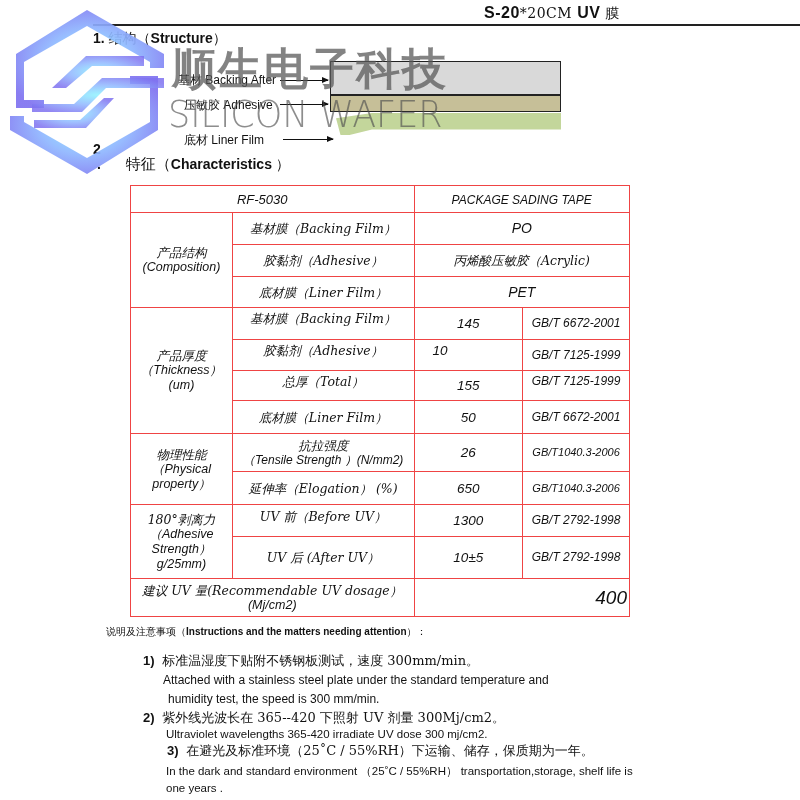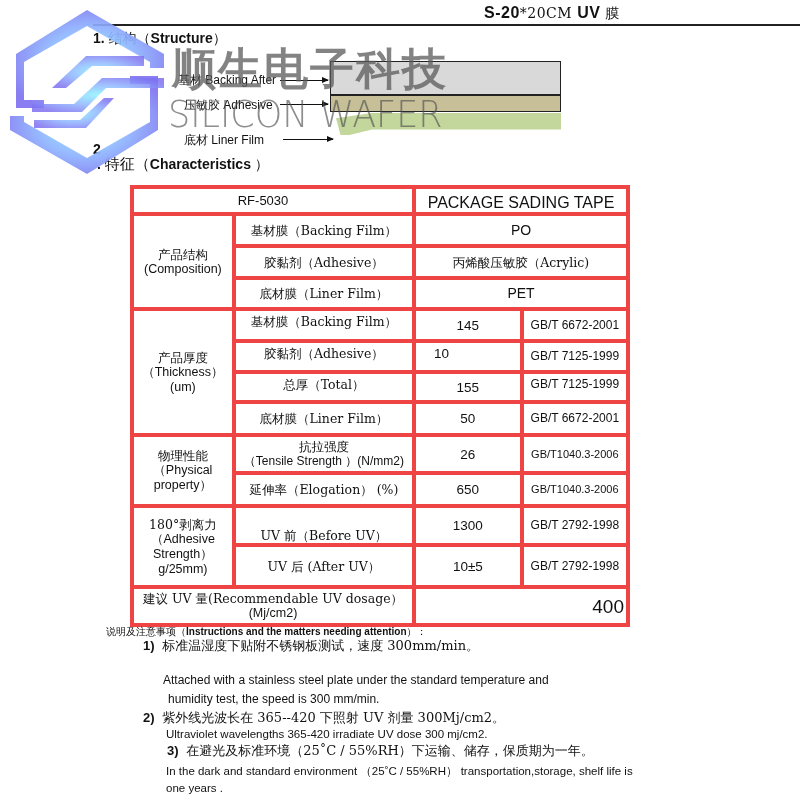--- a/index.html
+++ b/index.html
@@ -27,21 +27,21 @@
   .arrow { position: absolute; height: 1px; background: #111; }
   .arrow::after { content: ""; position: absolute; right: -1px; top: -3px; border-left: 7px solid #111; border-top: 3.5px solid transparent; border-bottom: 3.5px solid transparent; }
 
   
   .wm-cn { left: 172px; top: 40px; font-size: 44px; font-weight: bold; color: rgba(90,90,90,0.75); letter-spacing: 2px; white-space: nowrap; font-family: "DejaVu Sans", sans-serif; }
   .wm-en { left: 168px; top: 92px; font-size: 38px; color: rgba(80,80,80,0.65); letter-spacing: 0px; white-space: nowrap; font-weight: 200; font-family: "DejaVu Sans", sans-serif; transform: scaleX(0.92); transform-origin: left top; }
   .logo { left: 4px; top: 8px; width: 166px; height: 168px; }
 
   
   table.spec { position: absolute; left: 130px; top: 185px; width: 500px; border-collapse: collapse; font-size: 12.5px; }
-  table.spec td { border: 4px solid #ef4444; text-align: center; vertical-align: middle; padding: 0 2px; line-height: 15px; }
+  table.spec td { border: 1px solid #ef4444; text-align: center; vertical-align: middle; padding: 0 2px; line-height: 15px; font-style: italic; }
   .cn { font-family: "DejaVu Serif", serif; font-size: 12.5px; }
   .std { font-size: 12px; }
   .std-s { font-size: 11px; }
 
   
   .notes-title { left: 106px; top: 625px; font-size: 10px; white-space: nowrap; }
   .note-line { font-size: 13px; white-space: nowrap; }
   .note-en { font-size: 12px; white-space: nowrap; }
   .num { font-size: 13px; }
 </style>
@@ -80,35 +80,35 @@
   <span class="serifcn">底材</span>
   <span>Liner Film</span>
 </div>
 <div class="arrow" style="left:283px; top:139px; width:50px;"></div>
 
 <div class="abs sec-title" style="left:93px; top:141px;">
   <b>2</b>
 </div>
 <div class="abs sec-title" style="left:97px; top:155px;">
   <b>.</b>
-  <span class="serifcn" style="font-size:15px;">特征（</span><b>Characteristics</b>
+  <span class="serifcn" style="font-size:15px;margin-left:21px;">特征（</span><b>Characteristics</b>
   <span class="serifcn">）</span>
 </div>
 
 <table class="spec">
   <colgroup>
     <col style="width:102px">
       <col style="width:182px">
       <col style="width:109px">
       <col style="width:107px">
   </colgroup>
   <tbody>
       <tr style="height:27px;">
     <td colspan="2" style="padding-right:22px; font-size:13px;">RF-5030</td>
-    <td colspan="2" style="font-size:16px; padding-top:3px; border-left:1px solid #7a7a7a;margin-top:32px;">PACKAGE SADING TAPE</td>
+    <td colspan="2" style="font-size:12px; padding-top:3px; border-left:1px solid #7a7a7a;margin-top:32px;">PACKAGE SADING TAPE</td>
   </tr>
 
   <tr style="height:32px;">
     <td rowspan="3">
       <div class="cn">产品结构</div>
       <div>(Composition)</div>
     </td>
     <td class="cn">基材膜（Backing Film）</td>
     <td colspan="2" style="font-size:14px;">PO</td>
   </tr>
@@ -166,21 +166,21 @@
     <td class="std-s">GB/T1040.3-2006</td>
   </tr>
 
   <tr style="height:32px;">
     <td rowspan="2">
       <div class="cn">180°剥离力</div>
       <div>（Adhesive</div>
       <div>Strength）</div>
       <div>g/25mm)</div>
     </td>
-    <td class="cn" style="vertical-align:top; padding-top:20px;margin-left:23px;">UV 前（Before UV）</td>
+    <td class="cn" style="vertical-align:top; padding-top:4px;margin-left:23px;">UV 前（Before UV）</td>
     <td style="font-size:13.5px;">1300</td>
     <td class="std">GB/T 2792-1998</td>
   </tr>
   <tr style="height:42px;">
     <td class="cn">UV 后 (After UV）</td>
     <td style="font-size:13.5px;">10±5</td>
     <td class="std">GB/T 2792-1998</td>
   </tr>
 
   <tr style="height:38px;margin-left:38px;">
@@ -190,21 +190,21 @@
     </td>
     <td colspan="2" style="font-size:19px;text-align:right;">400</td>
   </tr>
 </tbody>
   </table>
 
 <div class="abs notes-title">
   <span class="serifcn">说明及注意事项（</span><b>Instructions and the matters needing attention</b><span class="serifcn">）：</span>
 </div>
 
-<div class="abs note-line" style="left:143px; top:637px;">
+<div class="abs note-line" style="left:143px; top:652px;">
   <b class="num">1)</b>
   <span class="serifcn" style="margin-left:4px;">标准温湿度下贴附不锈钢板测试，速度 300mm/min。</span>
 </div>
 <div class="abs note-en" style="left:163px; top:673px;">Attached with a stainless steel plate under the standard temperature and</div>
 <div class="abs note-en" style="left:168px; top:692px;">humidity test, the speed is 300 mm/min.</div>
 
 <div class="abs note-line" style="left:143px; top:709px;">
   <b class="num">2)</b>
   <span class="serifcn" style="margin-left:4px;">紫外线光波长在 365--420 下照射 UV 剂量 300Mj/cm2。</span>
 </div>

